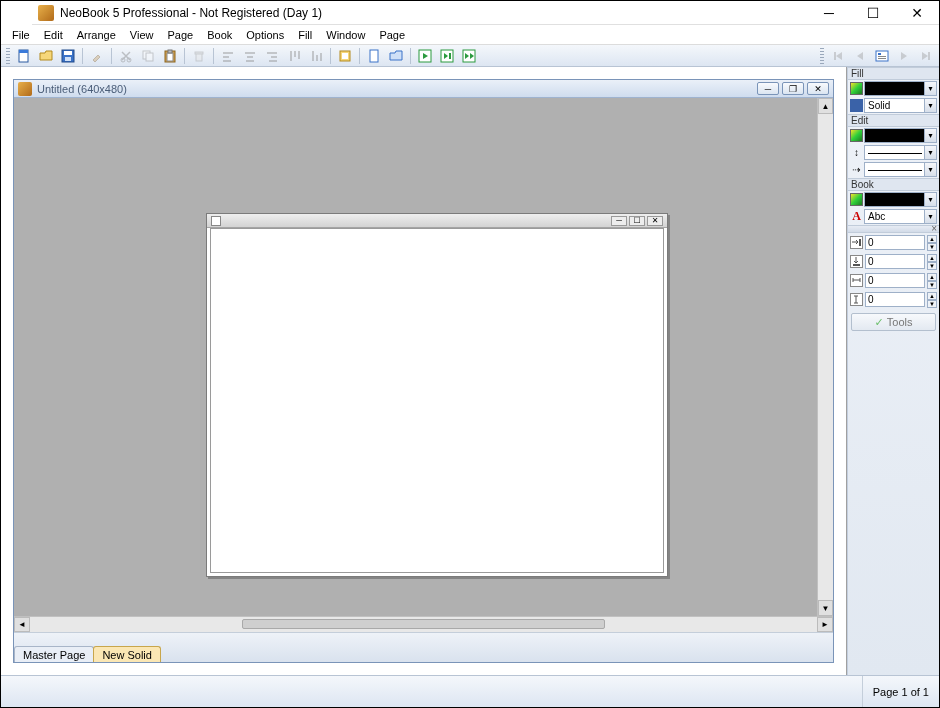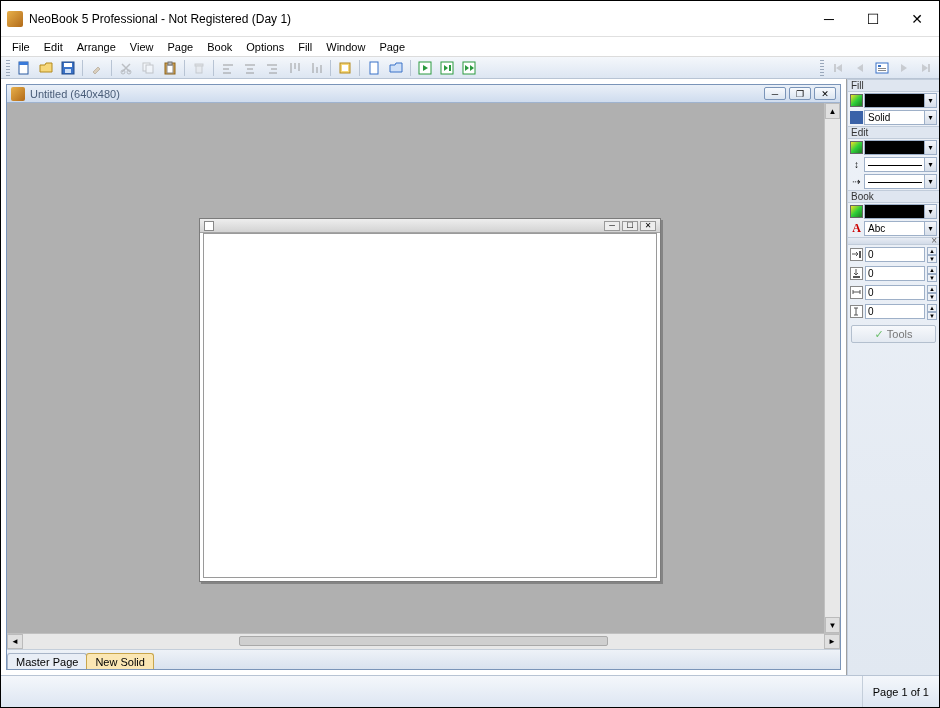--- a/index.html
+++ b/index.html
@@ -1,36 +1,36 @@
 <!DOCTYPE html>
 <html><head>
 <meta charset="utf-8">
 <style>
   * { box-sizing: border-box; }
   html, body { margin:0; padding:0; height:100%; font-family: Tahoma, Arial, sans-serif; font-size:11px; color:#000; background:#fff; }
   .app { display:flex; flex-direction:column; width:940px; height:708px; border:1px solid #000; overflow:hidden; }
   
-  .titlebar { height:36px; background:#fff; display:flex; align-items:center; padding:0 0 0 6px; border-bottom:1px solid #e0e0e0;}
+  .titlebar { height:24px; background:#fff; display:flex; align-items:center; padding:0 0 0 6px; border-bottom:1px solid #e0e0e0;margin-left:31px;}
   .titlebar .app-icon { width:16px; height:16px; background:linear-gradient(135deg,#e8b04a,#b16a19); border-radius:2px; margin-right:6px; }
   .titlebar .title { flex:1; font-size:12px; }
   .winbtns { display:flex; height:100%; }
   .winbtn { width:44px; display:flex; align-items:center; justify-content:center; font-size:14px; cursor:pointer; }
   
   .menubar { height:20px; background:#fff; display:flex; align-items:center; padding:0 4px; border-bottom:1px solid #dcdcdc;}
   .menuitem { padding:2px 7px; cursor:default; }
   
   .toolbar { height:22px; background:linear-gradient(#f4f7fb,#dde6f2); border-bottom:1px solid #b8c4d4; display:flex; align-items:center; padding:0 2px; }
   .grip { width:4px; height:16px; background:repeating-linear-gradient(0deg,#9aa8bb 0 1px, transparent 1px 3px); margin:0 3px; }
   .tbtn { width:20px; height:20px; display:flex; align-items:center; justify-content:center; margin:0 1px; border:1px solid transparent; border-radius:2px; cursor:pointer; }
   .tbtn.disabled { opacity:.4; cursor:default; }
   .tsep { width:1px; height:16px; background:#b8c4d4; margin:0 3px; }
   
   .body { flex:1; display:flex; min-height:0; }
   .workarea { flex:1; display:flex; flex-direction:column; min-width:0; border-right:1px solid #a0a0a0;}
-  .docwin { flex:1; display:flex; flex-direction:column; margin:5px; min-height:0; border:1px solid #7a94b8; }
+  .docwin { flex:1; display:flex; flex-direction:column; margin:12px; min-height:0; border:1px solid #7a94b8; }
   .dochdr { height:18px; background:linear-gradient(#eaf0f8,#cfdcee); display:flex; align-items:center; padding:0 4px; border-bottom:1px solid #9fb3cf; }
   .dochdr .dicon { width:14px; height:14px; background:linear-gradient(135deg,#e8b04a,#b16a19); margin-right:5px; border-radius:2px;}
   .dochdr .dtitle { flex:1; color:#4a5d78; }
   .docbtns { display:flex; gap:3px; }
   .docbtn { width:22px; height:13px; border:1px solid #7a94b8; background:linear-gradient(#f8fafd,#dbe5f1); border-radius:2px; display:flex; align-items:center; justify-content:center; font-size:9px; cursor:pointer;}
   .canvaswrap { flex:1; background:#b0b0b0; position:relative; overflow:hidden; }
   .vscroll { position:absolute; right:0; top:0; bottom:0; width:16px; background:#e8e8e8; border-left:1px solid #c0c0c0; }
   .vscroll .arrow { height:16px; background:#e0e0e0; border:1px solid #bbb; display:flex; align-items:center; justify-content:center; font-size:8px;}
   .vscroll .top { position:absolute; top:0; left:0; right:0;}
   .vscroll .bot { position:absolute; bottom:0; left:0; right:0;}
@@ -38,21 +38,21 @@
   .hscroll .arrow { width:16px; background:#e0e0e0; border:1px solid #bbb; display:flex; align-items:center; justify-content:center; font-size:8px;}
   .hscroll .track { flex:1; position:relative;}
   .hscroll .thumb { position:absolute; left:27%; top:2px; height:10px; width:46%; background:#cfcfcf; border:1px solid #a9a9a9; border-radius:2px;}
   
   .pagewin { position:absolute; left:192px; top:115px; width:462px; height:364px; background:#fff; border:1px solid #7b7b7b; box-shadow:2px 2px 0 rgba(0,0,0,.25); }
   .pagewin .phdr { height:14px; background:linear-gradient(#eeeeee,#d3d3d3); border-bottom:1px solid #a4a4a4; display:flex; align-items:center; padding:0 4px;}
   .pagewin .phdr .picon { width:10px; height:10px; background:#fff; border:1px solid #888; }
   .pagewin .phdr .wb { width:16px; height:10px; border:1px solid #999; background:#ededed; margin-left:2px; font-size:8px; display:flex; align-items:center; justify-content:center;}
   .pagewin .pbody { position:absolute; top:14px; left:3px; right:3px; bottom:3px; background:#fff; border:1px solid #9a9a9a;}
   
-  .tabs { height:20px; background:linear-gradient(#eef2f8,#d9e2ee); display:flex; align-items:flex-end; border-top:1px solid #c4ceda;}
+  .tabs { height:30px; background:linear-gradient(#eef2f8,#d9e2ee); display:flex; align-items:flex-end; border-top:1px solid #c4ceda;}
   .tab { height:16px; padding:2px 8px 0; border:1px solid #a8b5c8; border-bottom:none; background:#e9eef6; margin-right:-1px; border-radius:3px 3px 0 0; font-size:11px; cursor:pointer;}
   .tab.active { background:#fbe7b4; border-color:#c8a64c;}
   
   .sidepanel { width:92px; background:linear-gradient(#eef2f8,#e1e8f1); display:flex; flex-direction:column; border-left:1px solid #c3cede;}
   .sphdr { height:13px; font-size:10px; padding:0 3px; color:#333; background:#dfe6f0; border-bottom:1px solid #c1ccda; border-top:1px solid #c1ccda;}
   .sprow { display:flex; align-items:center; padding:1px 2px; gap:1px; }
   .swrect { width:13px; height:13px; border:1px solid #666; background:#fff; position:relative;}
   .swflame { background:linear-gradient(135deg,#f4e12a,#2ecf3a,#1e7a22); }
   .swfill  { width:13px; height:13px; border:1px solid #3a62a8; background:#3a62a8;}
   .swfont  { width:13px; height:13px; display:flex; align-items:center; justify-content:center; font-weight:bold; color:#c00; font-family:serif; font-size:12px;}

